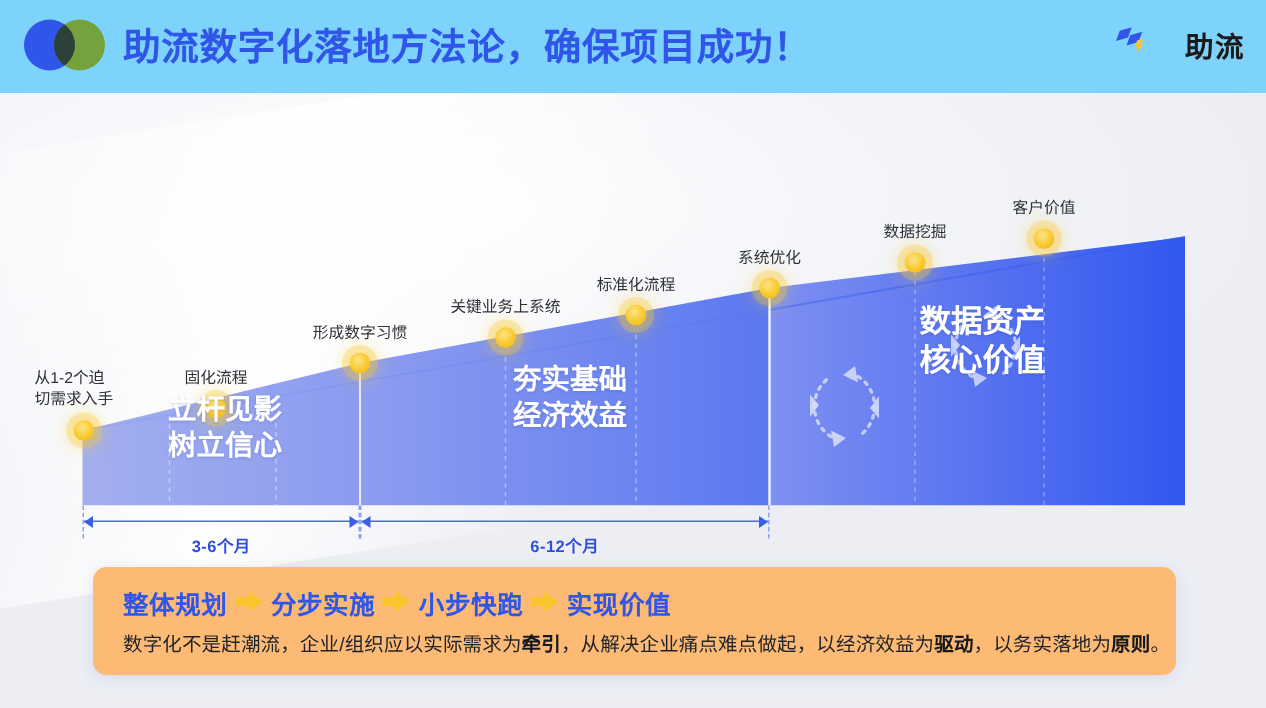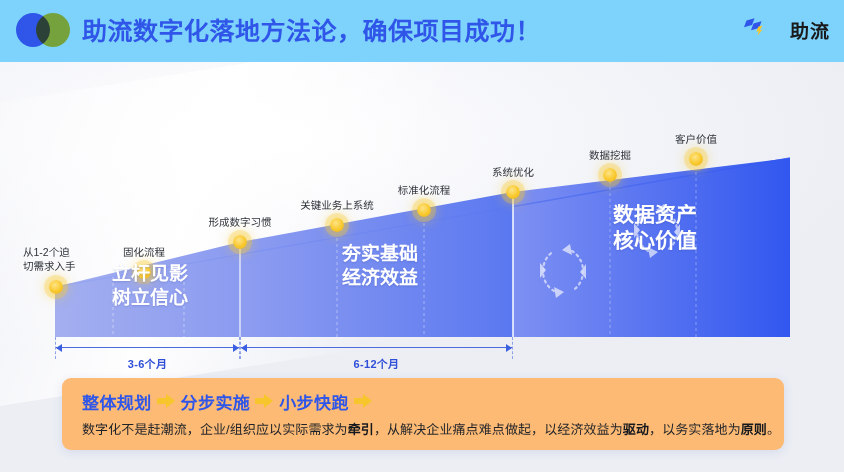--- a/index.html
+++ b/index.html
@@ -296,19 +296,20 @@
   </div>
 
   <div class="card">
     <div class="card-head">
       <span>整体规划</span>
       <span class="arrow-g"></span>
       <span>分步实施</span>
       <span class="arrow-g"></span>
       <span>小步快跑</span>
       <span class="arrow-g"></span>
+      <span>实现价值</span>
     </div>
     <div class="card-body">
       <span>数字化不是赶潮流，企业/组织应以实际需求为</span><b>牵引</b><span>，从解决企业痛点难点做起，以经济效益为</span><b>驱动</b><span>，以务实落地为</span><b>原则</b><span>。</span>
     </div>
   </div>
 
 </div>
 
 </body></html>

